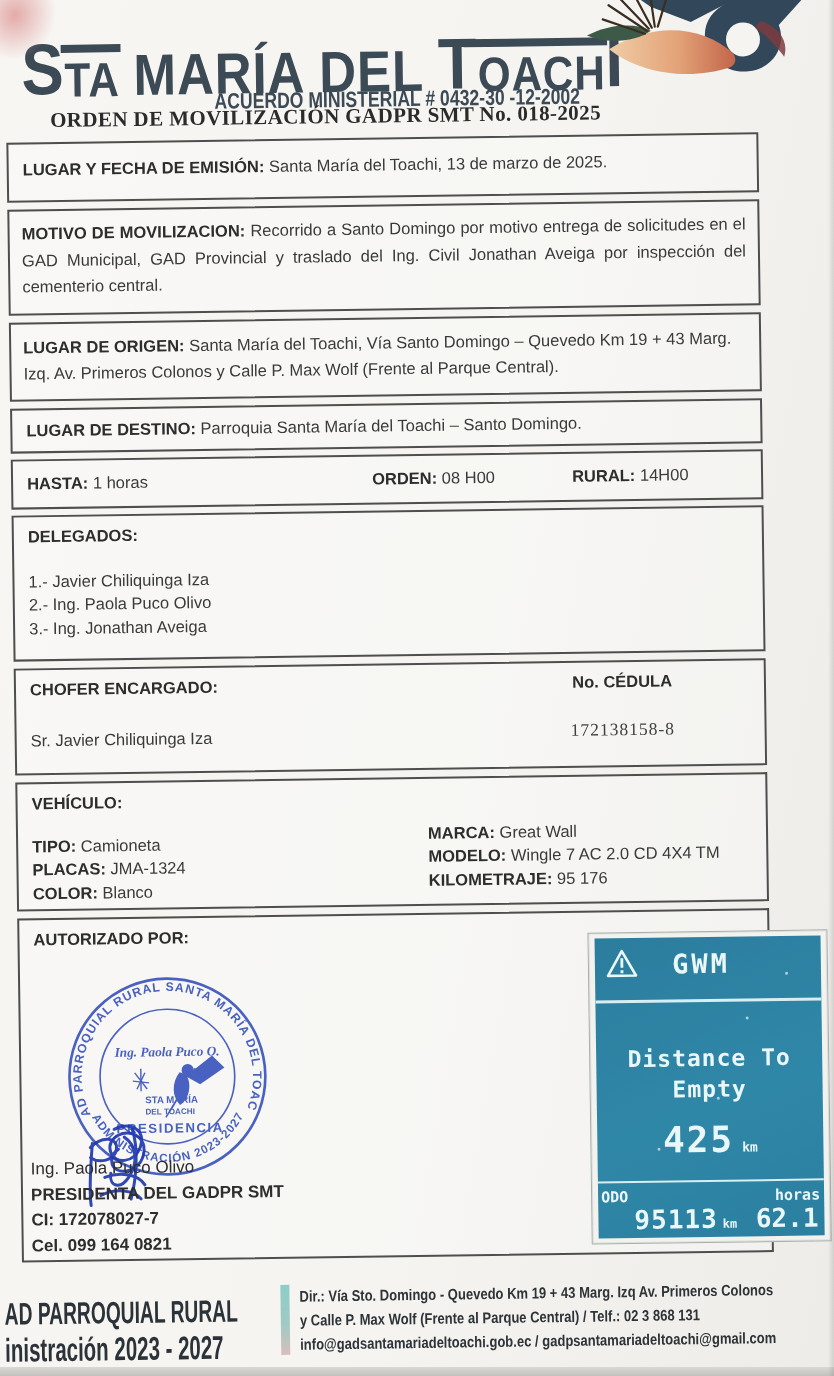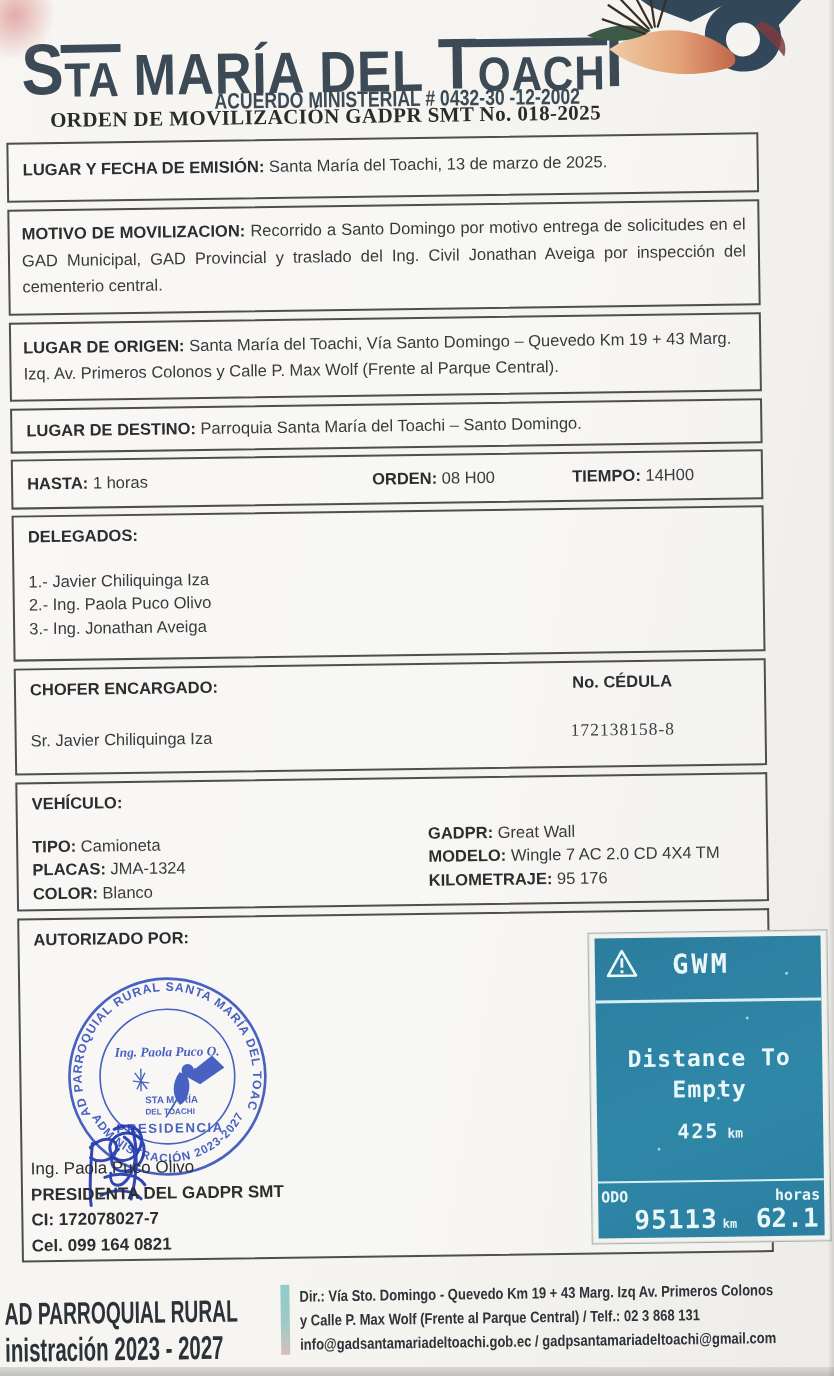--- a/index.html
+++ b/index.html
@@ -85,21 +85,21 @@
     background:linear-gradient(160deg,#2c7d9e 0%,#2f87a7 55%,#2b7fa0 100%);
     font-family:"DejaVu Sans Mono", monospace; font-weight:bold; color:#e9f7f9; overflow:hidden; }
   .dash-head { position:absolute; top:8px; left:8px; right:8px; height:40px; }
   .dash-brand { position:absolute; left:50%; top:3px; transform:translateX(-62%);
     font-size:27px; letter-spacing:3px; }
   .warn { position:absolute; left:2px; top:2px; }
   .dash-line1 { position:absolute; top:62px; left:0; right:0; height:2.5px; background:#d8eef3; }
   .dash-dte { position:absolute; top:106px; left:0; right:0; text-align:center;
     font-size:23px; line-height:1.35; letter-spacing:1px; }
   .dash-value { position:absolute; top:182px; left:0; right:0; text-align:center; }
-  .dash-value .num { font-size:20px; letter-spacing:2px; }
+  .dash-value .num { font-size:36px; letter-spacing:2px; }
   .dash-value .unit { font-size:13px; margin-left:8px; }
   .dash-line2 { position:absolute; bottom:55px; left:0; right:0; height:2.5px; background:#d8eef3; }
   .dash-labels { position:absolute; bottom:32px; left:3px; right:4px; display:flex;
     justify-content:space-between; font-size:15px; }
   .dash-vals { position:absolute; bottom:3px; left:0; right:6px; display:flex; align-items:baseline; }
   .dash-vals .odo-num { font-size:26px; margin-left:36px; letter-spacing:1px; }
   .dash-vals .odo-unit { font-size:12px; margin-left:5px; }
   .dash-vals .trip-num { font-size:26px; margin-left:auto; }
   .speck { position:absolute; width:3px; height:3px; border-radius:50%; background:#bfe6ef; opacity:.8; }
 
@@ -172,21 +172,21 @@
   </section>
 
   <section class="fbox b-destino">
     <p class="pad"><span class="lbl">LUGAR DE DESTINO:</span> <span class="val">Parroquia Santa María del Toachi – Santo Domingo.</span></p>
   </section>
 
   <section class="fbox b-tiempo">
     <div class="pad">
       <div class="t-main"><span class="lbl">HASTA:</span> <span class="val">1 horas</span></div>
       <div class="t-desde"><span class="lbl">ORDEN:</span> <span class="val">08 H00</span></div>
-      <div class="t-hasta"><span class="lbl">TIEMPO:</span> <span class="val">14H00</span></div>
+      <div class="t-hasta"><span class="lbl">RURAL:</span> <span class="val">14H00</span></div>
     </div>
   </section>
 
   <section class="fbox b-delegados">
     <div class="pad">
       <div class="lbl">DELEGADOS:</div>
       <div class="names">
         <div class="val">1.- Javier Chiliquinga Iza</div>
         <div class="val">2.- Ing. Paola Puco Olivo</div>
         <div class="val">3.- Ing. Jonathan Aveiga</div>
@@ -210,21 +210,21 @@
   <section class="fbox b-vehiculo">
     <div class="pad">
       <div class="lbl">VEHÍCULO:</div>
       <div class="cols">
         <div class="v-left">
           <div><span class="lbl">TIPO:</span> <span class="val">Camioneta</span></div>
           <div><span class="lbl">PLACAS:</span> <span class="val">JMA-1324</span></div>
           <div><span class="lbl">COLOR:</span> <span class="val">Blanco</span></div>
         </div>
         <div class="v-right">
-          <div><span class="lbl">GADPR:</span> <span class="val">Great Wall</span></div>
+          <div><span class="lbl">MARCA:</span> <span class="val">Great Wall</span></div>
           <div><span class="lbl">MODELO:</span> <span class="val">Wingle 7 AC 2.0 CD 4X4 TM</span></div>
           <div><span class="lbl">KILOMETRAJE:</span> <span class="val">95 176</span></div>
         </div>
       </div>
     </div>
   </section>
 
   <section class="fbox b-autorizado" style="position:absolute;">
     <div class="pad"><span class="lbl">AUTORIZADO POR:</span></div>
 

